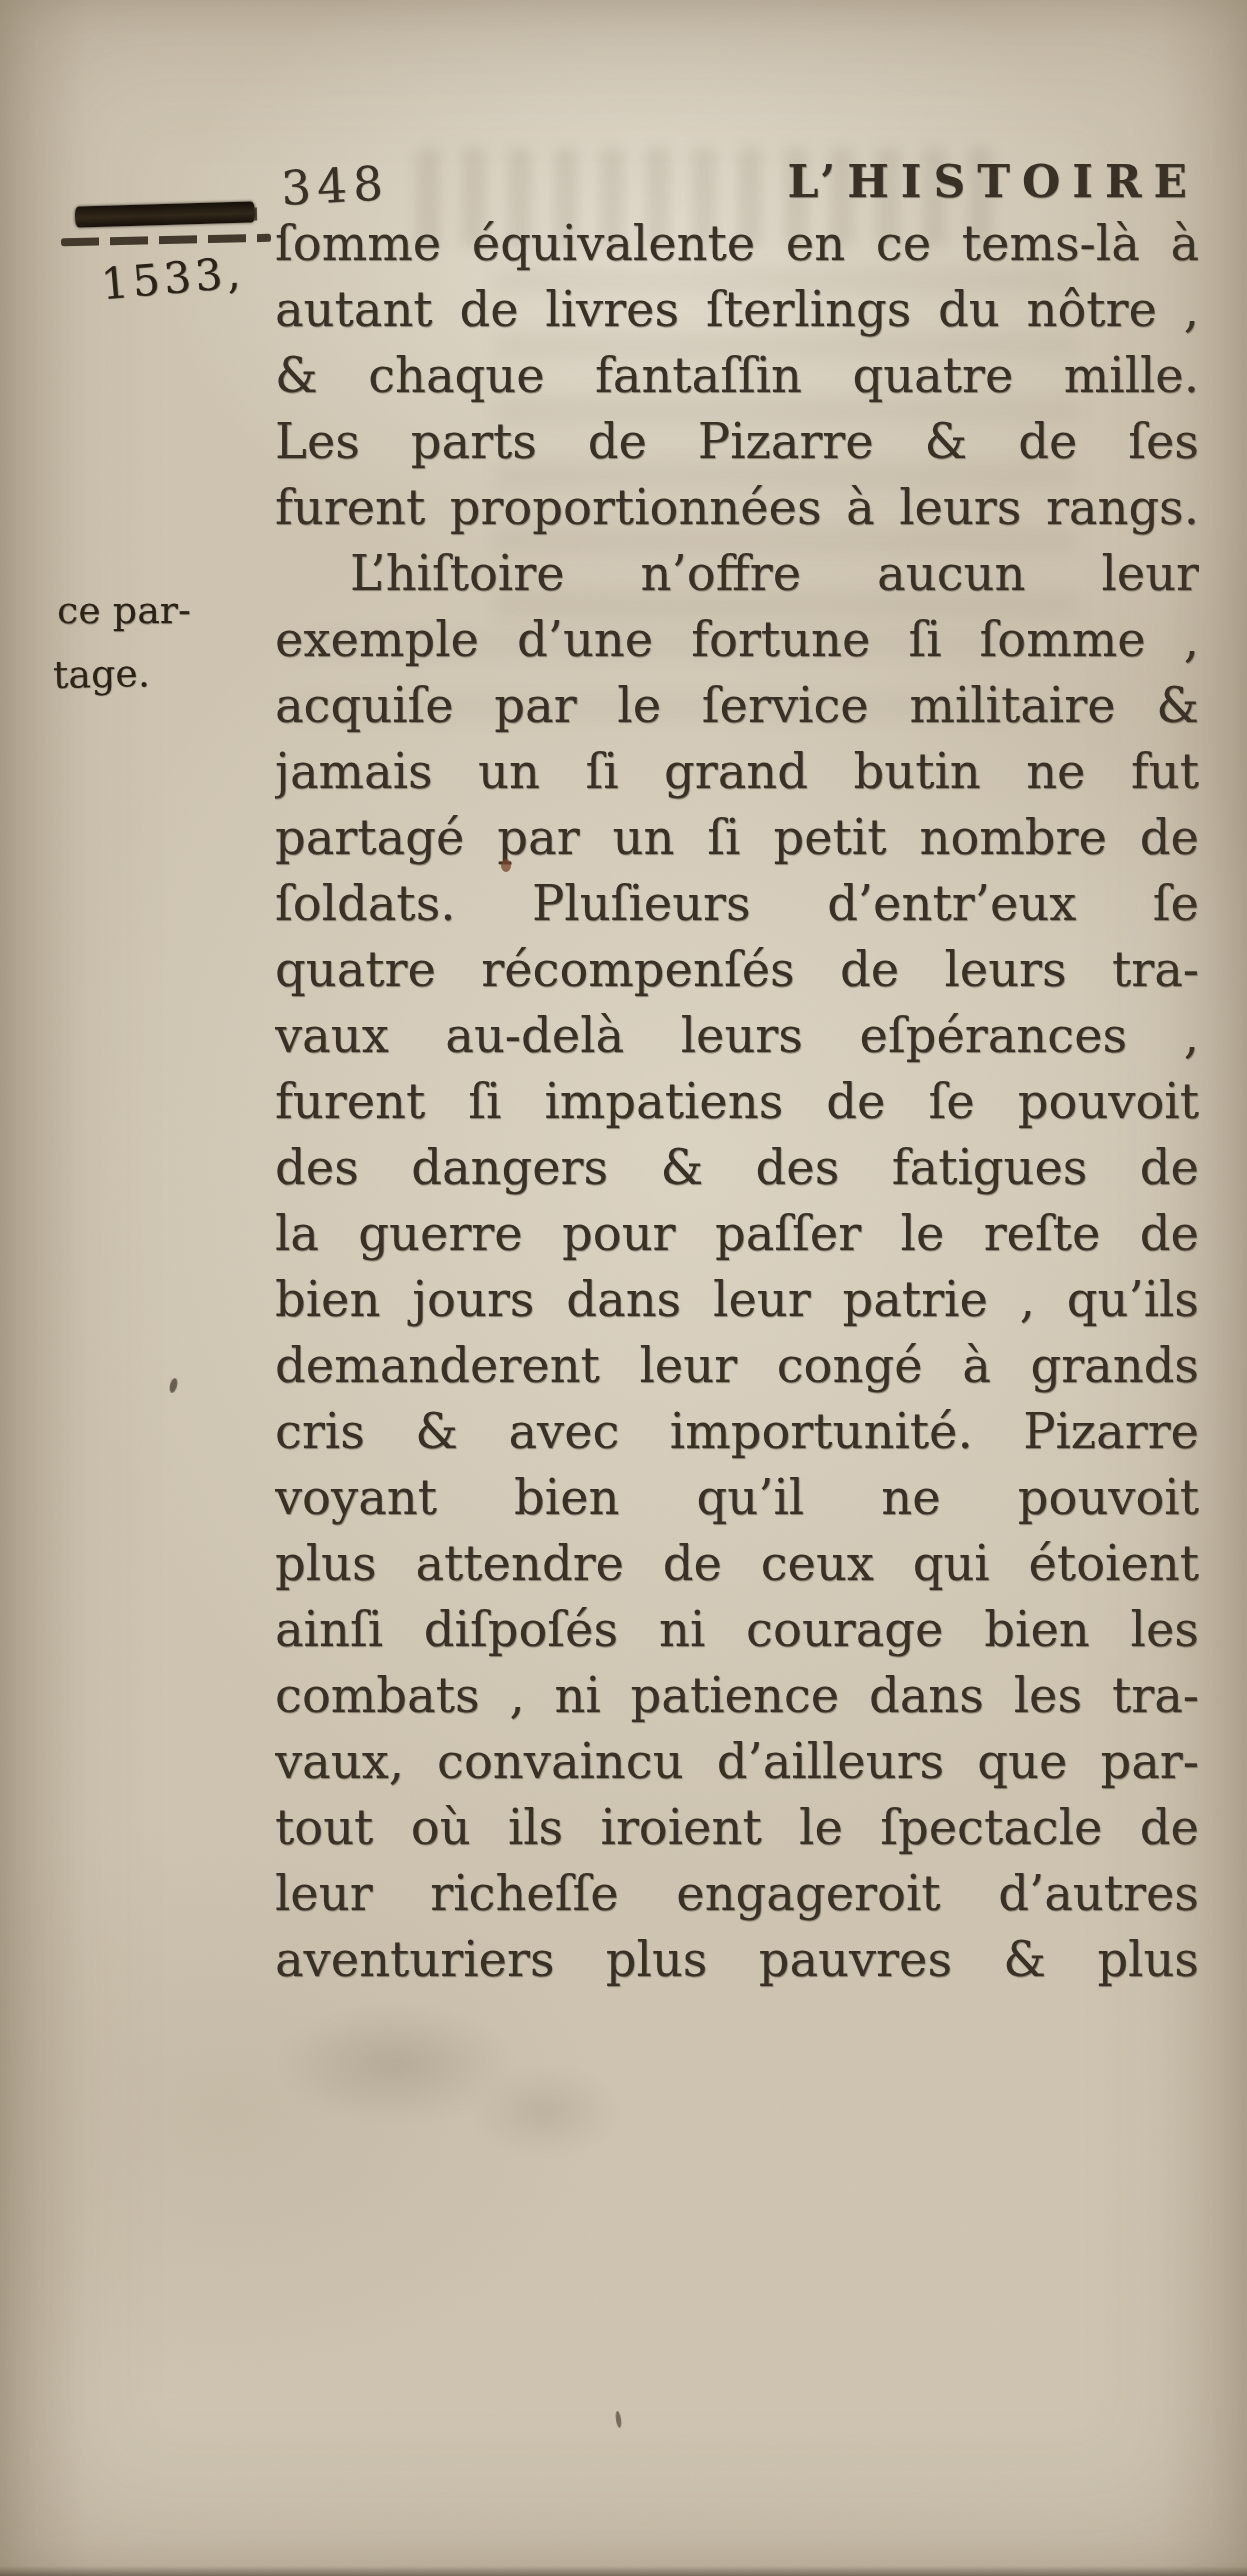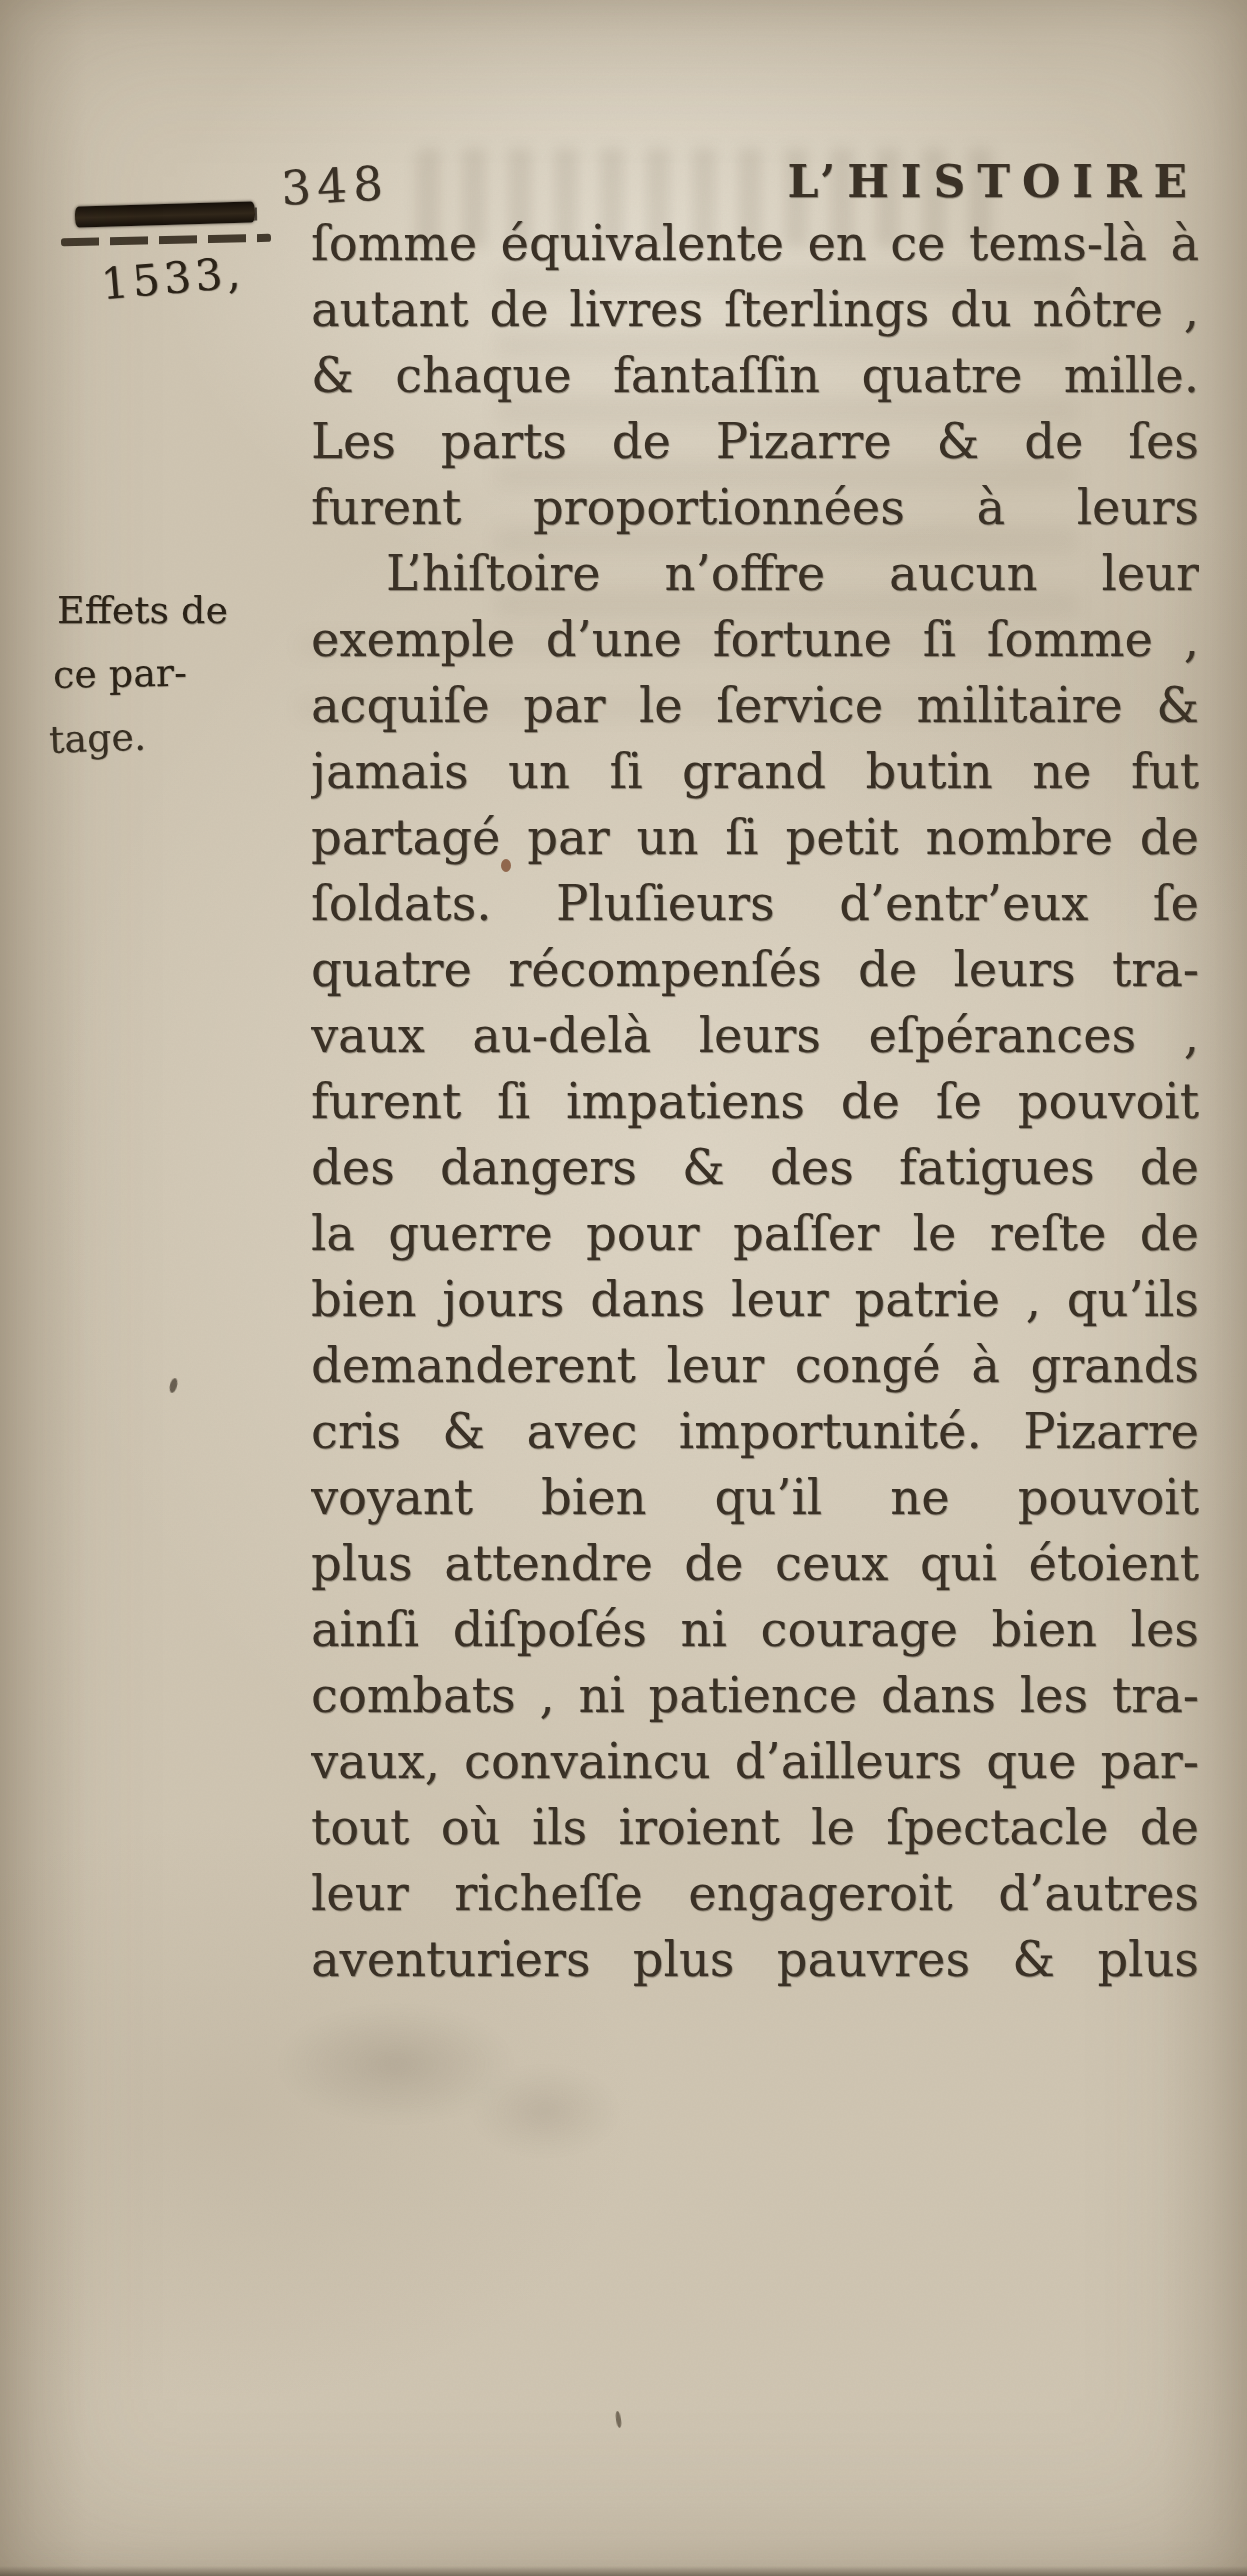--- a/index.html
+++ b/index.html
@@ -70,21 +70,21 @@
   .note-line:nth-child(2){ transform:translateX(-4px) rotate(-1deg); }
   .note-line:nth-child(3){ transform:translateX(-8px) rotate(-2deg); opacity:.92; }
 
   
   .body-text {
     position:absolute; left:275px; top:210px; width:924px;
     font-size:48px; line-height:66px;
     word-spacing:3px;
     text-shadow:0.7px 0.7px 1px rgba(58,49,38,0.5);
   }
-  .line { height:66px; overflow:hidden; text-align:justify; white-space:normal;margin-left:36px; }
+  .line { height:66px; overflow:hidden; text-align:justify; white-space:normal; }
   .line::after { content:""; display:inline-block; width:100%; height:0; }
   .indent { text-indent:75px; }
 
   
   .ghost { position:absolute; pointer-events:none; border-radius:10px; }
   .ghost-header {
     left:416px; top:148px; width:594px; height:99px;
     background:repeating-linear-gradient(90deg, rgba(98,86,68,.38) 0 24px, rgba(98,86,68,0) 24px 46px);
     filter:blur(7px); opacity:.33;
   }
@@ -129,21 +129,20 @@
 
   <div class="header-row">
     <span class="page-number">348</span>
     <div class="running-title">L’HISTOIRE</div>
   </div>
 
   <div class="margin-rule"></div>
   <div class="margin-rule-dashes"></div>
   <div class="margin-year">1533,</div>
   <div class="margin-note">
-      <div class="note-line">Effets de</div>
       <div class="note-line">ce par-</div>
       <div class="note-line">tage.</div>
     </div>
 
   <div class="body-text">
       <div class="line">ſomme équivalente en ce tems-là à</div>
       <div class="line">autant de livres ſterlings du nôtre ,</div>
       <div class="line">&amp; chaque fantaſſin quatre mille.</div>
       <div class="line">Les parts de Pizarre &amp; de ſes officiers</div>
       <div class="line">furent proportionnées à leurs rangs.</div>

